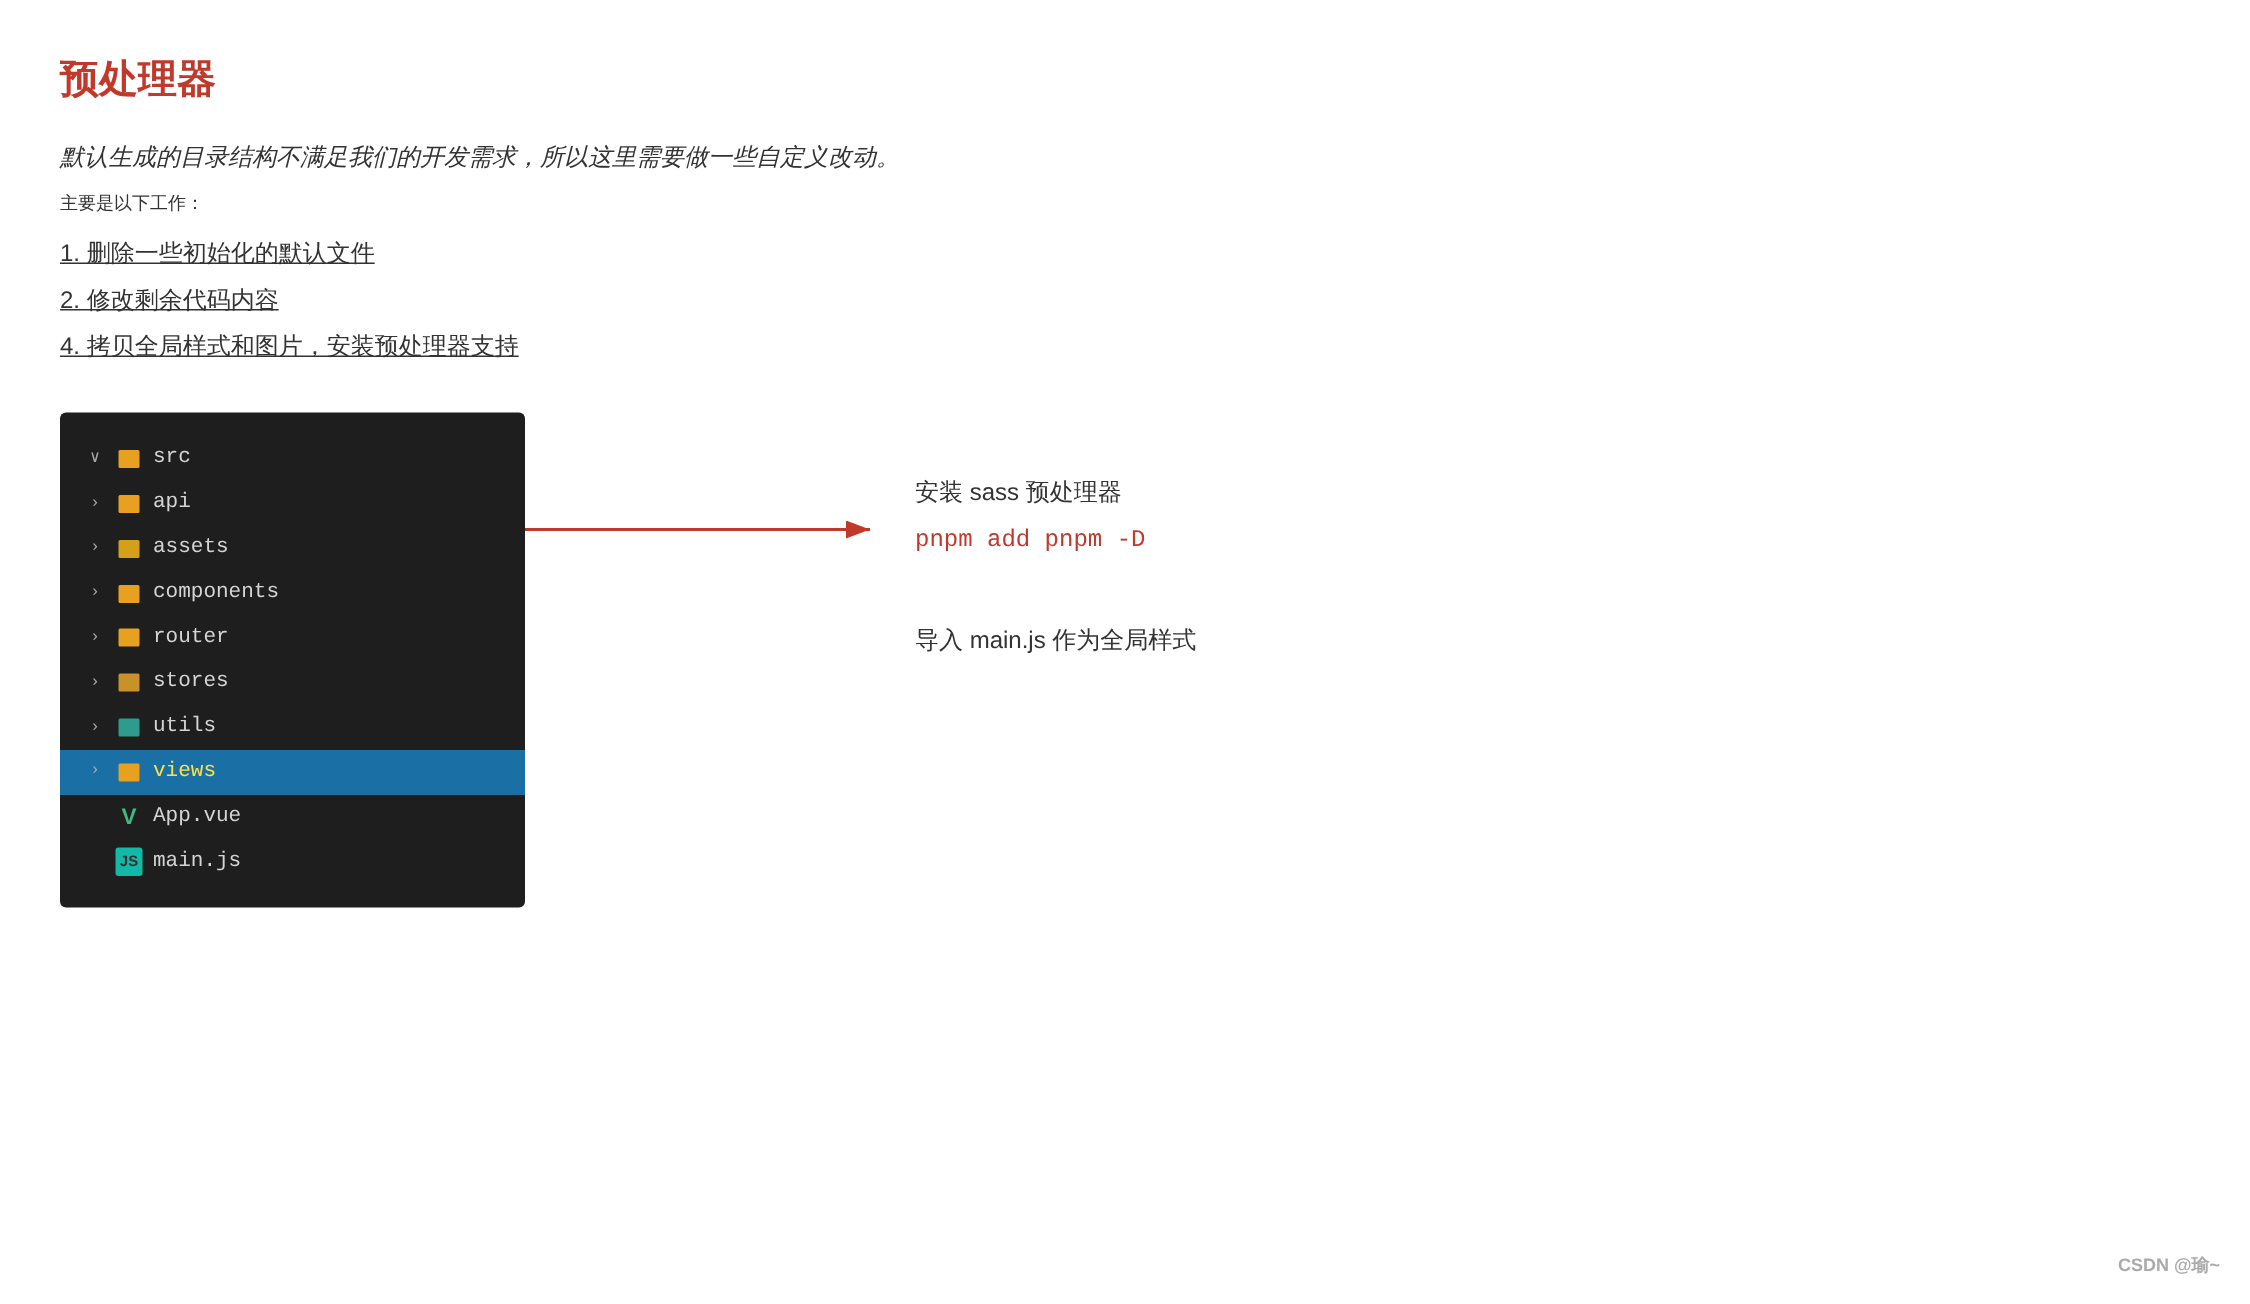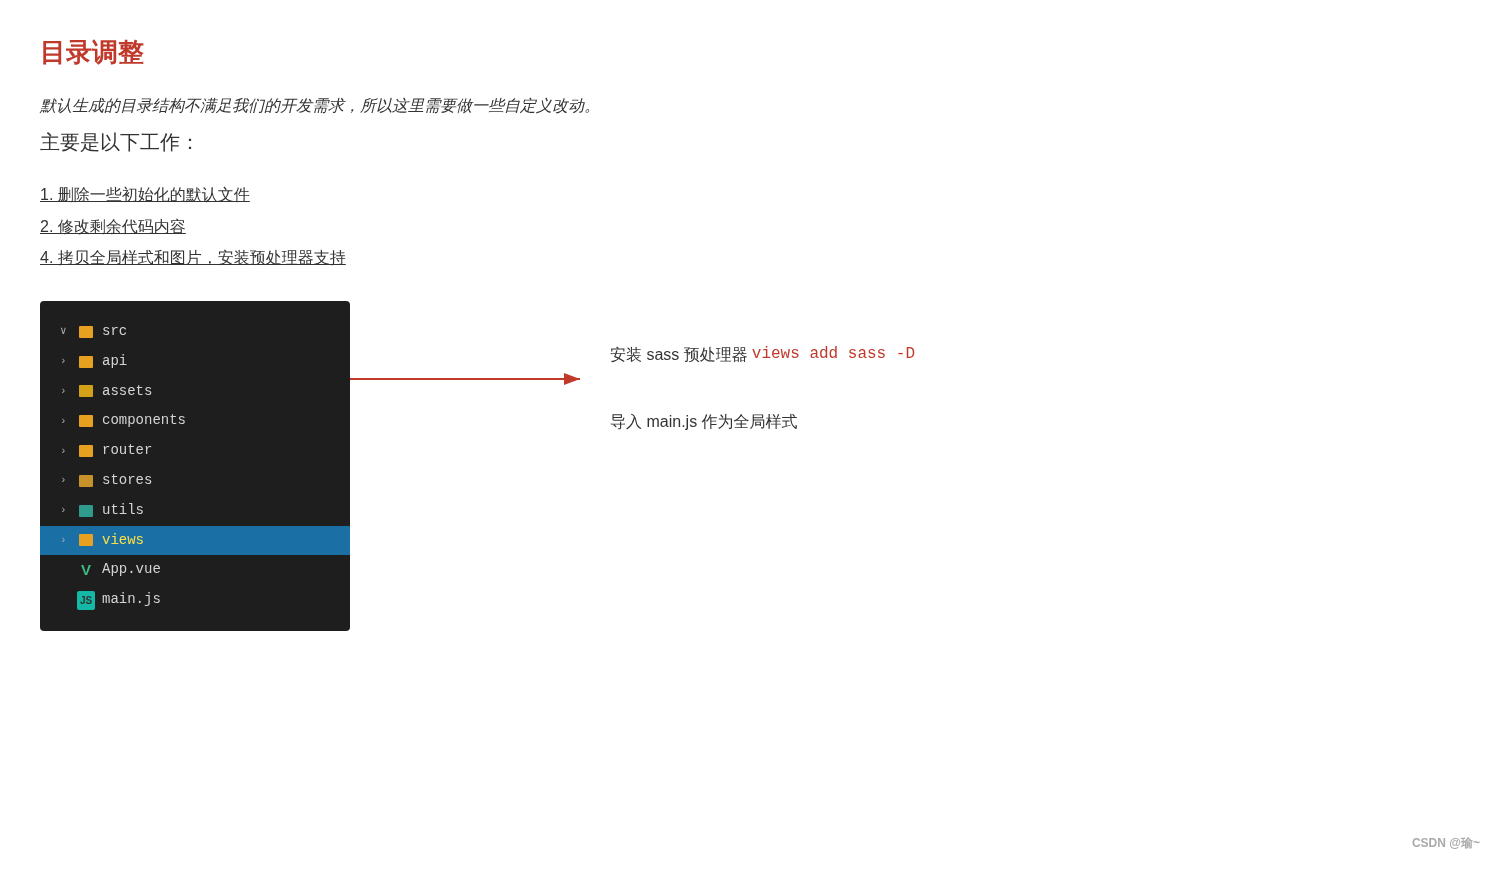--- a/index.html
+++ b/index.html
@@ -22,23 +22,23 @@
     }
 
     .intro-text {
       font-size: 16px;
       color: #333;
       margin-bottom: 6px;
       font-style: italic;
     }
 
     .work-label {
-      font-size: 20px;
-      color: #333;
-      margin-bottom: 22px;
+      font-size: 12px;
+      color: #333;
+      margin-bottom: 10px;
     }
 
     .work-list {
       list-style: none;
       margin-bottom: 30px;
       text-decoration: underline;
     }
     .work-list li {
       font-size: 16px;
       color: #333;
@@ -117,21 +117,21 @@
     
     .annotations {
       display: flex;
       flex-direction: column;
       justify-content: flex-start;
       padding-top: 40px;
       gap: 40px;
     }
     .annotation-block {
       display: flex;
-      flex-direction: row;
+      flex-direction: column;
       gap: 4px;
     }
     .annotation-text {
       font-size: 16px;
       color: #333;
     }
     .annotation-code {
       font-size: 16px;
       color: #c0392b;
       font-family: "Consolas", "Courier New", monospace;
@@ -172,21 +172,21 @@
       font-size: 10px;
       font-weight: bold;
       padding: 1px 3px;
       border-radius: 2px;
       font-family: Arial, sans-serif;
     }
   </style>
 </head>
 <body>
 
-<h1 class="page-title">目录调整</h1>
+<h1 class="page-title">预处理器</h1>
 
 <p class="intro-text">默认生成的目录结构不满足我们的开发需求，所以这里需要做一些自定义改动。</p>
 
 <p class="work-label">主要是以下工作：</p>
 
 <ul class="work-list">
   <li>1. 删除一些初始化的默认文件</li>
   <li>2. 修改剩余代码内容</li>
   <li>4. 拷贝全局样式和图片，安装预处理器支持</li>
 </ul>
@@ -284,21 +284,21 @@
         <marker id="arrowhead" markerWidth="8" markerHeight="6" refX="8" refY="3" orient="auto">
           <polygon points="0 0, 8 3, 0 6" fill="#c0392b"></polygon>
         </marker>
       </defs>
     </svg>
   </div>
 
   <div class="annotations">
     <div class="annotation-block">
       <span class="annotation-text">安装 sass 预处理器</span>
-      <span class="annotation-code">views add sass -D</span>
+      <span class="annotation-code">pnpm add pnpm -D</span>
     </div>
     <div class="annotation-block">
       <span class="annotation-text">导入 main.js 作为全局样式</span>
     </div>
   </div>
 
 </div>
 
 <div class="watermark">CSDN @瑜~</div>
 

